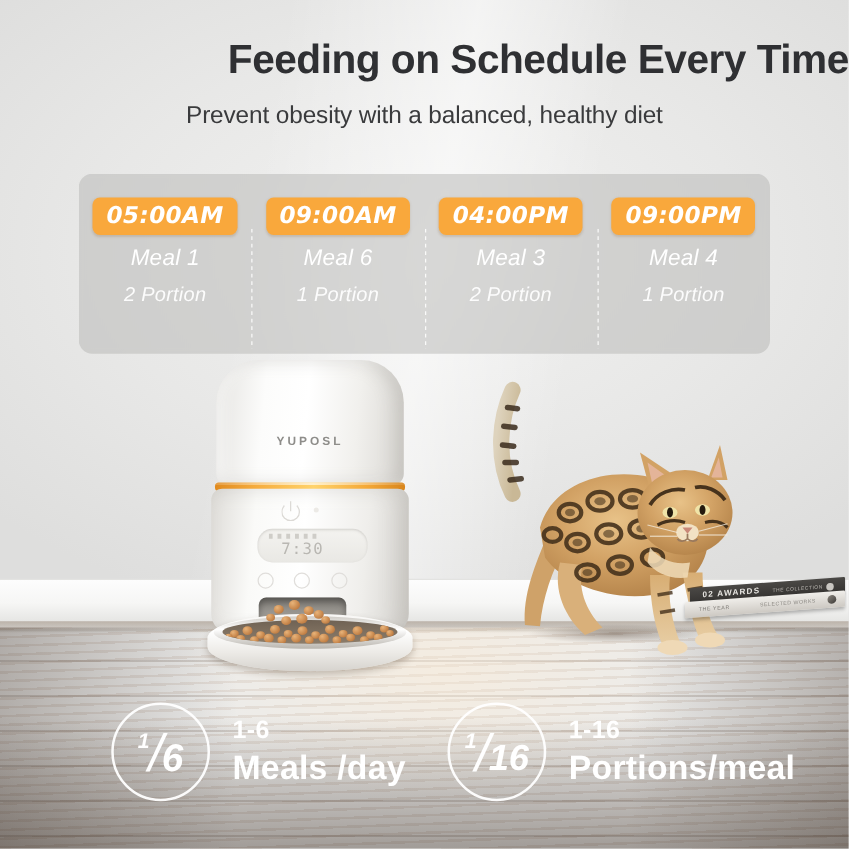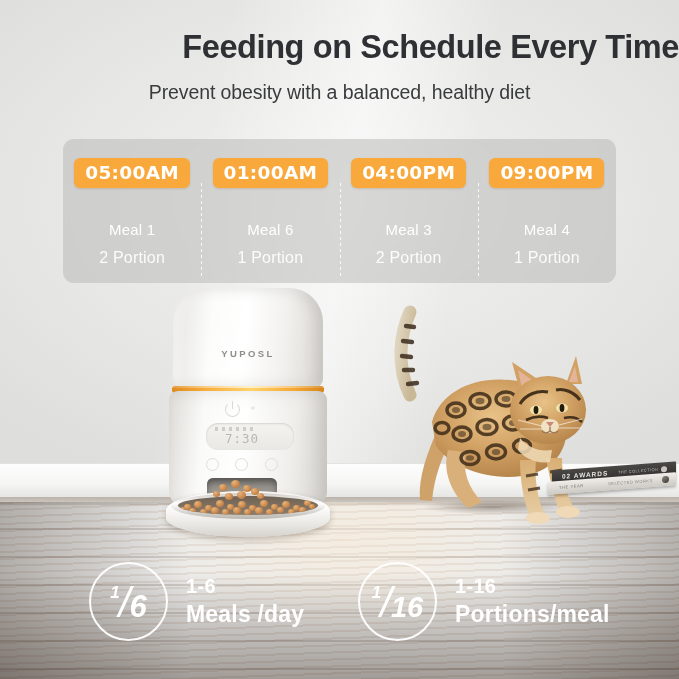--- a/index.html
+++ b/index.html
@@ -71,20 +71,21 @@
     position:absolute; left:0; top:81px; width:679px; text-align:center;
     font-size:19.5px; font-weight:400; color:#3a3b3d; letter-spacing:-.1px;
   }
 
   
   .sched-panel {
     position:absolute; left:63px; top:139px; width:553px; height:144px;
     background:rgba(181,181,179,.50);
     border-radius:11px;
     backdrop-filter:blur(2px);
+    font-style:italic;
   }
   .sched-cols { position:absolute; inset:0; display:flex; }
   .sched-col {
     flex:1; position:relative;
     display:flex; flex-direction:column; align-items:center;
   }
   .sched-col + .sched-col::before {
     content:""; position:absolute; left:0; top:44px; width:1px; height:96px;
     background-image:linear-gradient(180deg, rgba(255,255,255,.85) 50%, rgba(255,255,255,0) 0);
     background-size:1px 6px; background-repeat:repeat-y;
@@ -92,21 +93,21 @@
   .time-badge {
     margin-top:19px;
     background:#f9a83c;
     color:#ffffff;
     font-size:18.5px; font-weight:bold; letter-spacing:.3px;
     padding:4px 11px 5px; border-radius:6px;
     box-shadow:0 1px 2px rgba(120,70,10,.18);
     font-family:"DejaVu Sans", sans-serif;
   }
   .meal-name {
-    margin-top:33px; font-size:15px; font-weight:400;
+    margin-top:8px; font-size:18px; font-weight:400;
     color:#ffffff; letter-spacing:.2px;
   }
   .meal-portion {
     margin-top:11px; font-size:16px; font-weight:400;
     color:rgba(255,255,255,.93); letter-spacing:.2px;
   }
 
   
   .feeder { position:absolute; left:161px; top:288px; width:176px; height:246px; }
   .feeder-shadow {
@@ -262,21 +263,21 @@
     position:absolute; inset:0;
     display:flex; align-items:center; justify-content:center;
     color:#ffffff; font-style:italic; line-height:1;
   }
   .frac .num { font-size:17px; font-weight:bold; align-self:flex-start; margin-top:20px; }
   .frac .slash { font-size:42px; font-weight:300; margin:0 -1px; transform:translateY(1px); }
   .frac .den { font-size:31px; font-weight:bold; align-self:flex-end; margin-bottom:17px; }
   .frac.wide .den { font-size:29px; }
   .feature-text { margin-left:18px; color:#ffffff;font-weight:bold; }
   .feature-text .l1 { font-size:20px; letter-spacing:.3px; }
-  .feature-text .l2 { font-size:23px; letter-spacing:.2px; margin-top:3px; }
+  .feature-text .l2 { font-size:27px; letter-spacing:.2px; margin-top:3px; }
 </style>
 </head>
 <body>
 
 <div id="scene">
 
   <div class="wall"></div>
   <div class="wall-sheen"></div>
   <div class="baseboard"></div>
   <div class="baseboard-shadow"></div>
@@ -293,21 +294,21 @@
   <div class="sched-panel">
     <div class="sched-cols">
 
       <div class="sched-col">
         <div class="time-badge">05:00AM</div>
         <div class="meal-name">Meal 1</div>
         <div class="meal-portion">2 Portion</div>
       </div>
 
       <div class="sched-col">
-        <div class="time-badge">01:00AM</div>
+        <div class="time-badge">09:00AM</div>
         <div class="meal-name">Meal 6</div>
         <div class="meal-portion">1 Portion</div>
       </div>
 
       <div class="sched-col">
         <div class="time-badge">04:00PM</div>
         <div class="meal-name">Meal 3</div>
         <div class="meal-portion">2 Portion</div>
       </div>
 

